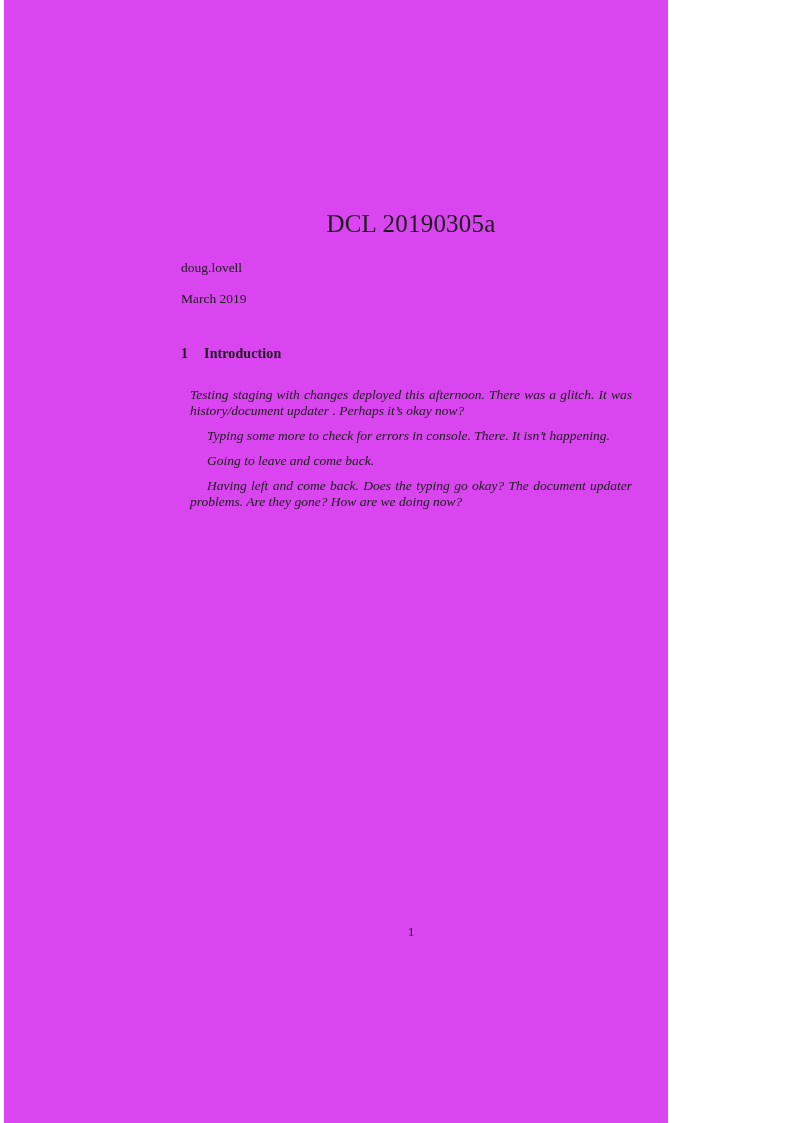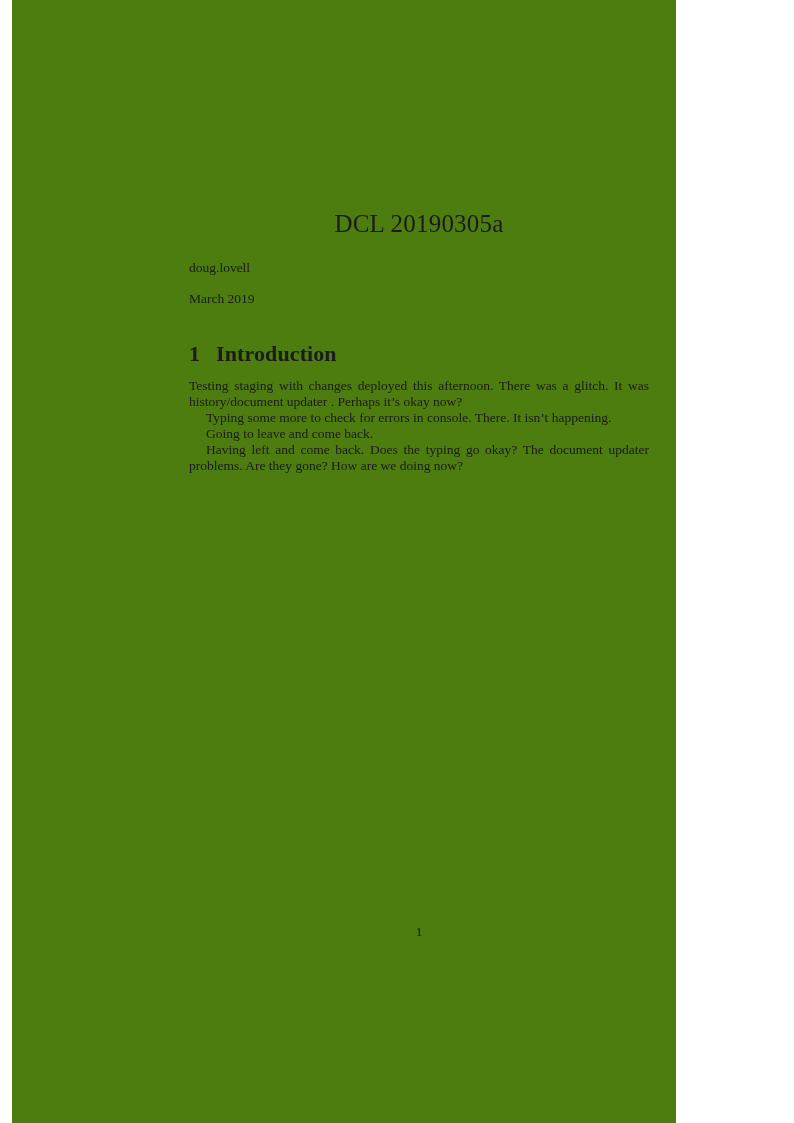--- a/index.html
+++ b/index.html
@@ -10,24 +10,24 @@
   body {
     width: 794px;
     height: 1123px;
     position: relative;
     overflow: hidden;
     font-family: "Liberation Serif", "DejaVu Serif", serif;
     color: #1b1b1b;
   }
   .page {
     position: absolute;
-    left: 12px; top: 0;
+    left: 4px; top: 0;
     width: 664px;
     height: 1123px;
-    background: #4d7c0f;
+    background: #d946ef;
   }
   
   .doc-title {
     position: absolute;
     left: 177px;
     top: 210px;
     width: 460px;
     text-align: center;
     font-size: 25px;
     line-height: 28px;
@@ -49,42 +49,43 @@
     top: 290px;
     width: 460px;
     font-size: 13.5px;
     line-height: 17px;
   }
   .section-heading {
     position: absolute;
     left: 177px;
     top: 341px;
     width: 460px;
-    font-size: 22px;
+    font-size: 14px;
     line-height: 25px;
     font-weight: 700;
     letter-spacing: 0.1px;
   }
   .section-heading .sec-num {
     display: inline-block;
     margin-right: 16px;
   }
   .doc-body {
     position: absolute;
     left: 177px;
     top: 378px;
     width: 460px;
     font-size: 13.5px;
     line-height: 16px;
     text-align: justify;
   }
   .doc-body p {
-    margin: 0;
+    margin: 9px;
     padding: 0;
     text-indent: 17px;
+    font-style: italic;
   }
   .doc-body p.noindent {
     text-indent: 0;
   }
   .page-number {
     position: absolute;
     left: 177px;
     top: 924px;
     width: 460px;
     text-align: center;

